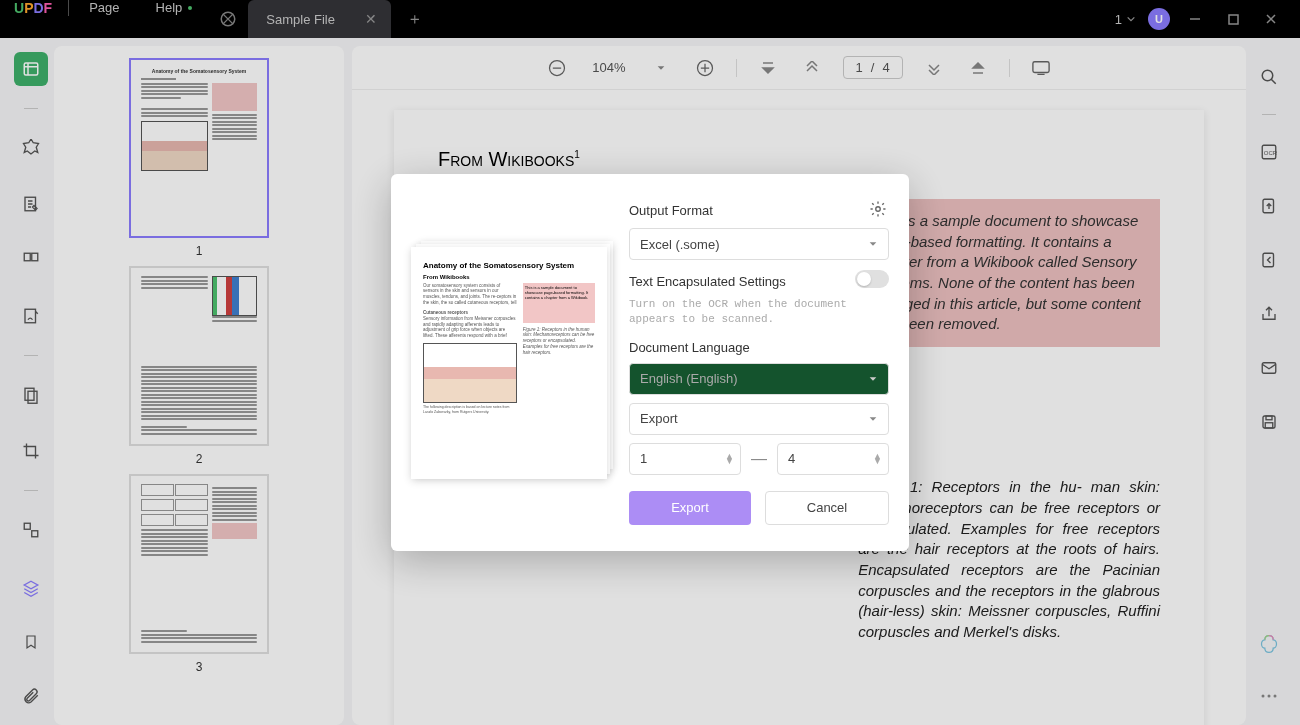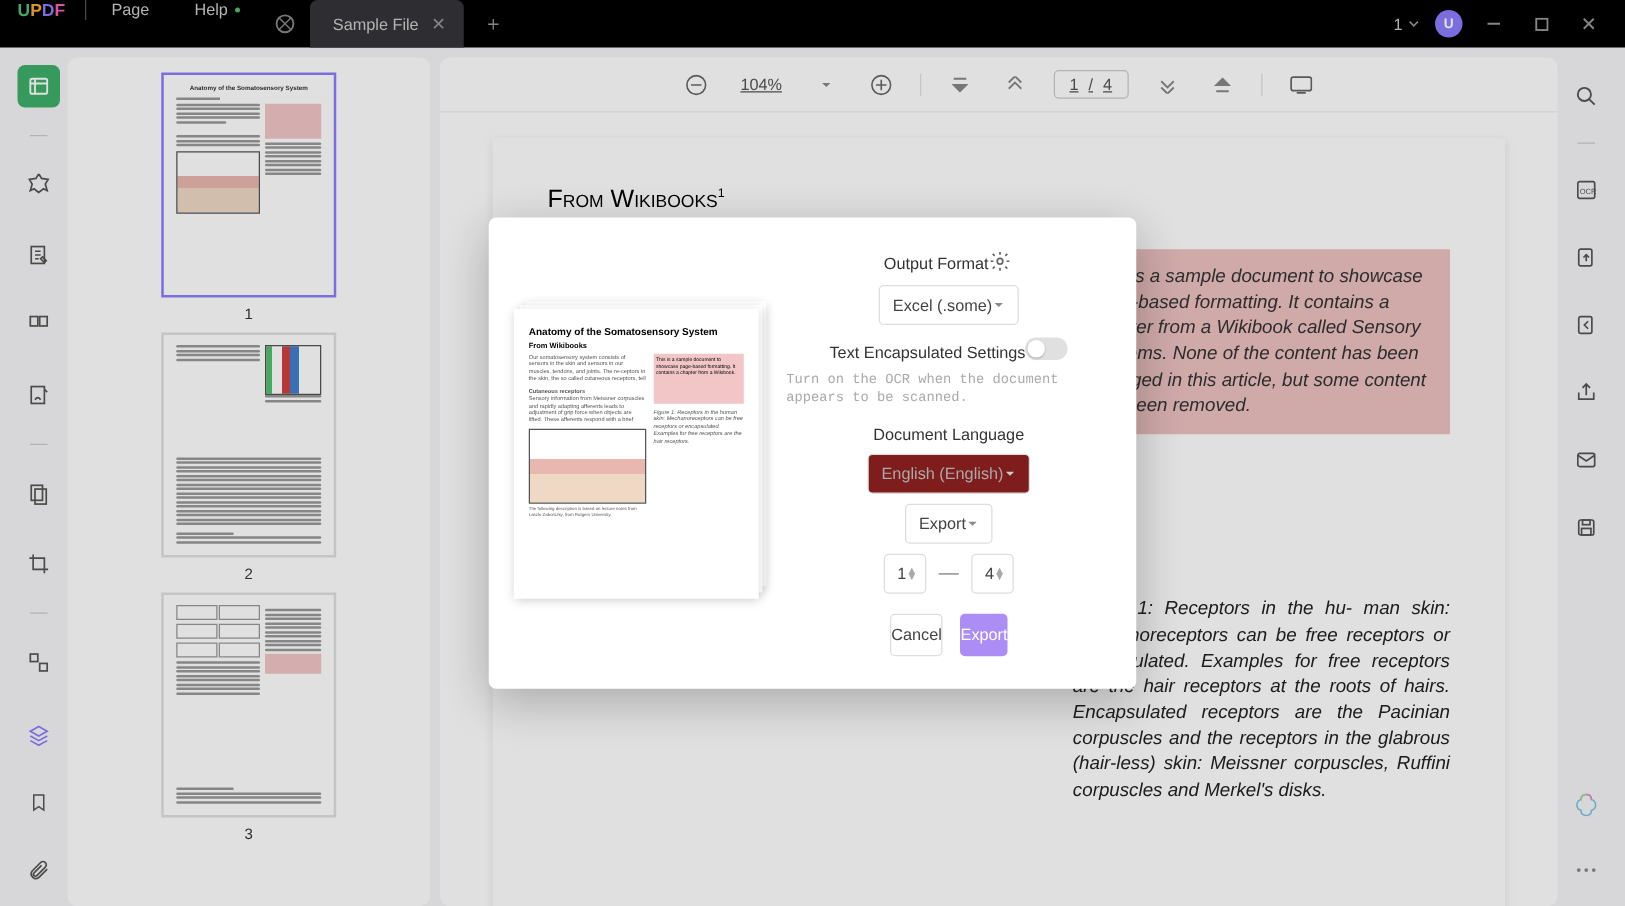--- a/index.html
+++ b/index.html
@@ -10,21 +10,21 @@
 .logo { padding: 0 14px; font-weight: 700; font-size: 14px; }
 .logo .u { color: #4ec26f; }
 .logo .p { color: #ffa82e; }
 .logo .d { color: #8b7dff; }
 .logo .f { color: #ff5fb2; }
 .vdiv { width: 1px; height: 16px; background: #555; margin: 0 2px; }
 .menu-item { padding: 0 18px; cursor: pointer; position: relative; }
 .help-dot::after { content: ""; position: absolute; top: 6px; right: 8px; width: 4px; height: 4px; background: #4ec26f; border-radius: 50%; }
 .tab-region { display: flex; align-items: center; height: 100%; margin-left: 8px; }
 .tab-icon-tab { width: 40px; height: 100%; display: flex; align-items: center; justify-content: center; }
-.doc-tab { display: flex; align-items: center; height: 100%; padding: 0 14px 0 18px; gap: 10px; }
+.doc-tab { display: flex; align-items: center; height: 100%; padding: 0 14px 0 18px; gap: 30px; }
 .doc-tab.active { background: #35353a; border-top-left-radius: 6px; border-top-right-radius: 6px; }
 .add-tab { width: 32px; height: 32px; display: flex; align-items: center; justify-content: center; cursor: pointer; margin-left: 8px; }
 .spacer { flex: 1; }
 .win-right { display: flex; align-items: center; gap: 12px; padding-right: 16px; }
 .avatar { width: 22px; height: 22px; border-radius: 50%; background: #8b7dff; color: #fff; display: flex; align-items: center; justify-content: center; font-size: 11px; font-weight: 600; }
 .win-btn { width: 26px; height: 26px; display: flex; align-items: center; justify-content: center; color: #999; cursor: pointer; }
 
 
 .app-body { display: flex; height: calc(100% - 38px); padding: 8px 8px 0 8px; gap: 0; }
 .left-rail { width: 46px; display: flex; flex-direction: column; align-items: center; padding-top: 6px; gap: 22px; }
@@ -45,21 +45,21 @@
 .thumb-box { background: #f2c6c6; height: 28px; margin-bottom: 3px; }
 .thumb-img { height: 50px; background: linear-gradient(#fff 40%, #e8b8b0 40%, #e8b8b0 60%, #efd9c5 60%); border: 0.5px solid #555; margin-top: 4px; }
 .thumb-lines { height: 2px; background: #999; margin-bottom: 1.5px; border-radius: 1px; }
 .thumb-label { font-size: 12px; color: #333; }
 .thumb2-img { height: 40px; background: linear-gradient(90deg,#4ec26f 0 10%,#fff 10% 30%,#d04040 30% 45%,#4080d0 45% 60%,#fff 60%); border: 0.5px solid #555; }
 .thumb3-table { display: flex; gap: 1px; height: 12px; margin-bottom: 3px;}
 .thumb3-cell { flex: 1; border: 0.5px solid #999; }
 .thumb3-high { background: #f2c6c6; height: 16px; margin-top: 2px; }
 
 .viewer-wrap { flex: 1; display: flex; flex-direction: column; background: #fff; border-radius: 8px; margin-left: 8px; overflow: hidden; position: relative; }
-.viewer-toolbar { height: 44px; display: flex; align-items: center; justify-content: center; gap: 18px; color: #555; font-size: 13px; border-bottom: 1px solid #eee; text-decoration: underline; }
+.viewer-toolbar { height: 44px; display: flex; align-items: center; justify-content: center; gap: 18px; color: #555; font-size: 13px; border-bottom: 1px solid #eee; }
 .vt-btn { width: 26px; height: 26px; display: flex; align-items: center; justify-content: center; cursor: pointer; }
 .zoom-text { padding: 0 4px; }
 .page-indicator { border: 1px solid #ccc; border-radius: 4px; padding: 3px 12px; display: flex; gap: 8px; align-items: center; }
 .vt-div { width: 1px; height: 18px; background: #e0e0e0; }
 
 .viewer-page { flex: 1; overflow: auto; display: flex; justify-content: center; padding: 20px; }
 .page { width: 810px; min-height: 1050px; background: #fff; box-shadow: 0 2px 8px rgba(0,0,0,0.1); padding: 38px 44px; position: relative; }
 .page-heading { font-variant: small-caps; font-size: 20px; margin-bottom: 28px; }
 .page-heading sup { font-size: 10px; }
 .page-columns { display: flex; gap: 28px; }
@@ -83,27 +83,27 @@
 .modal-page-sheet { position: absolute; background: #fff; box-shadow: 0 2px 8px rgba(0,0,0,0.15); }
 .mp-title { font-size: 8px; font-weight: 700; margin-bottom: 4px; }
 .mp-sub { font-size: 6px; font-weight: 700; margin-bottom: 3px; }
 .mp-text { font-size: 4.5px; color: #555; line-height: 1.3; }
 .mp-cols { display: flex; gap: 6px; }
 .mp-left { flex: 1.3; }
 .mp-right { flex: 1; }
 .mp-box { background: #f2c6c6; height: 40px; font-size: 4px; padding: 2px; margin-bottom: 4px;}
 .mp-img { height: 60px; background: linear-gradient(#fff 40%, #e8b8b0 40%, #e8b8b0 60%, #efd9c5 60%); border: 0.5px solid #555; margin-top: 4px; }
 
-.modal-form { flex: 1; display: flex; flex-direction: column; gap: 8px; align-items: center; }
+.modal-form { flex: 1; display: flex; flex-direction: column; gap: 8px; }
 .form-row-head { display: flex; justify-content: space-between; align-items: center; }
 .form-label { font-size: 13px; color: #333; margin-top: 6px; }
 .form-label.first { margin-top: 0; }
 .gear { width: 20px; height: 20px; color: #666; cursor: pointer; }
 .select { border: 1px solid #ddd; border-radius: 4px; height: 32px; display: flex; align-items: center; justify-content: space-between; padding: 0 10px; font-size: 13px; color: #444; cursor: pointer; }
-.select.disabled { background: #7f1d1d; color: #aaa; cursor: default; }
+.select.disabled { background: #14532d; color: #aaa; cursor: default; }
 .toggle-row { display: flex; justify-content: space-between; align-items: center; }
 .toggle { width: 34px; height: 18px; background: #e0e0e0; border-radius: 10px; position: relative; cursor: pointer; }
 .toggle::after { content: ""; position: absolute; width: 14px; height: 14px; background: #fff; border-radius: 50%; top: 2px; left: 2px; box-shadow: 0 1px 2px rgba(0,0,0,0.2);}
 .help-text { font-size: 11px; color: #aaa; line-height: 1.3; font-family: Liberation Mono, monospace; }
 .range-row { display: flex; align-items: center; gap: 10px; }
 .spinner { flex: 1; border: 1px solid #ddd; border-radius: 4px; height: 32px; display: flex; align-items: center; padding: 0 6px 0 10px; font-size: 13px; color: #444; }
 .spinner-btns { margin-left: auto; display: flex; flex-direction: column; line-height: 0.5; color: #aaa; font-size: 9px;}
 .dash { color: #888; }
 .modal-buttons { display: flex; gap: 14px; margin-top: 8px; }
 .btn { flex: 1; height: 34px; border-radius: 4px; display: flex; align-items: center; justify-content: center; font-size: 13px; cursor: pointer; }
@@ -580,18 +580,18 @@
         <span class="dash">—</span>
         <div class="spinner">
           <span>4</span>
           <div class="spinner-btns">
               <span>▲</span>
               <span>▼</span>
             </div>
         </div>
       </div>
       <div class="modal-buttons">
+        <div class="btn btn-primary">Export</div>
         <div class="btn btn-secondary">Cancel</div>
-        <div class="btn btn-primary">Export</div>
       </div>
     </div>
   </div>
 </div>
 
 </body></html>

